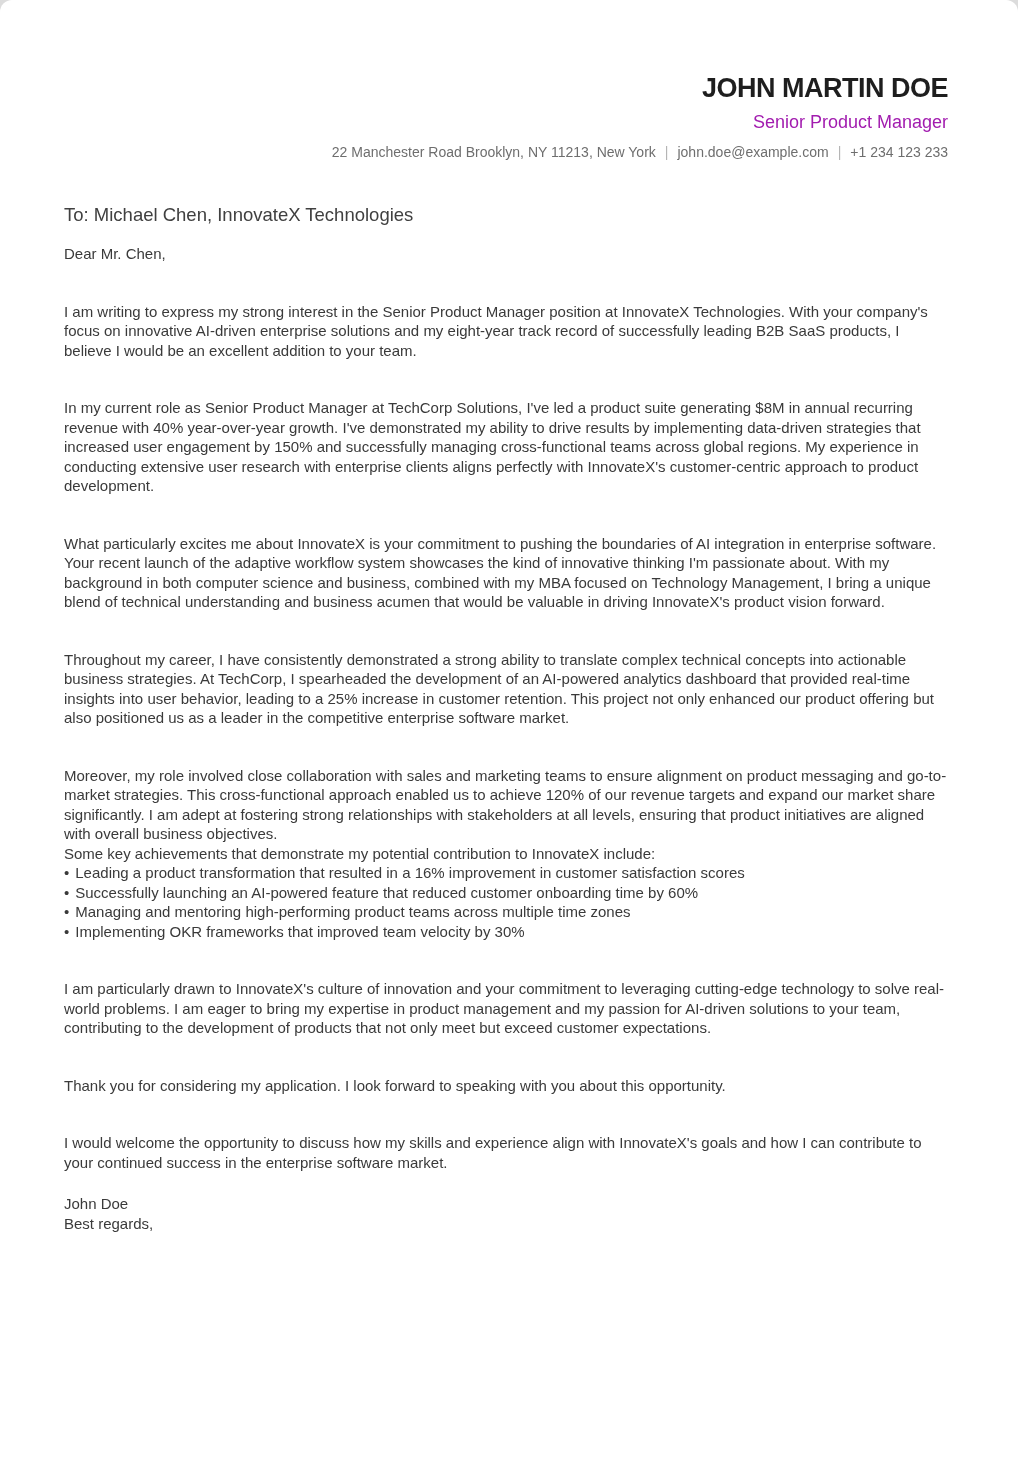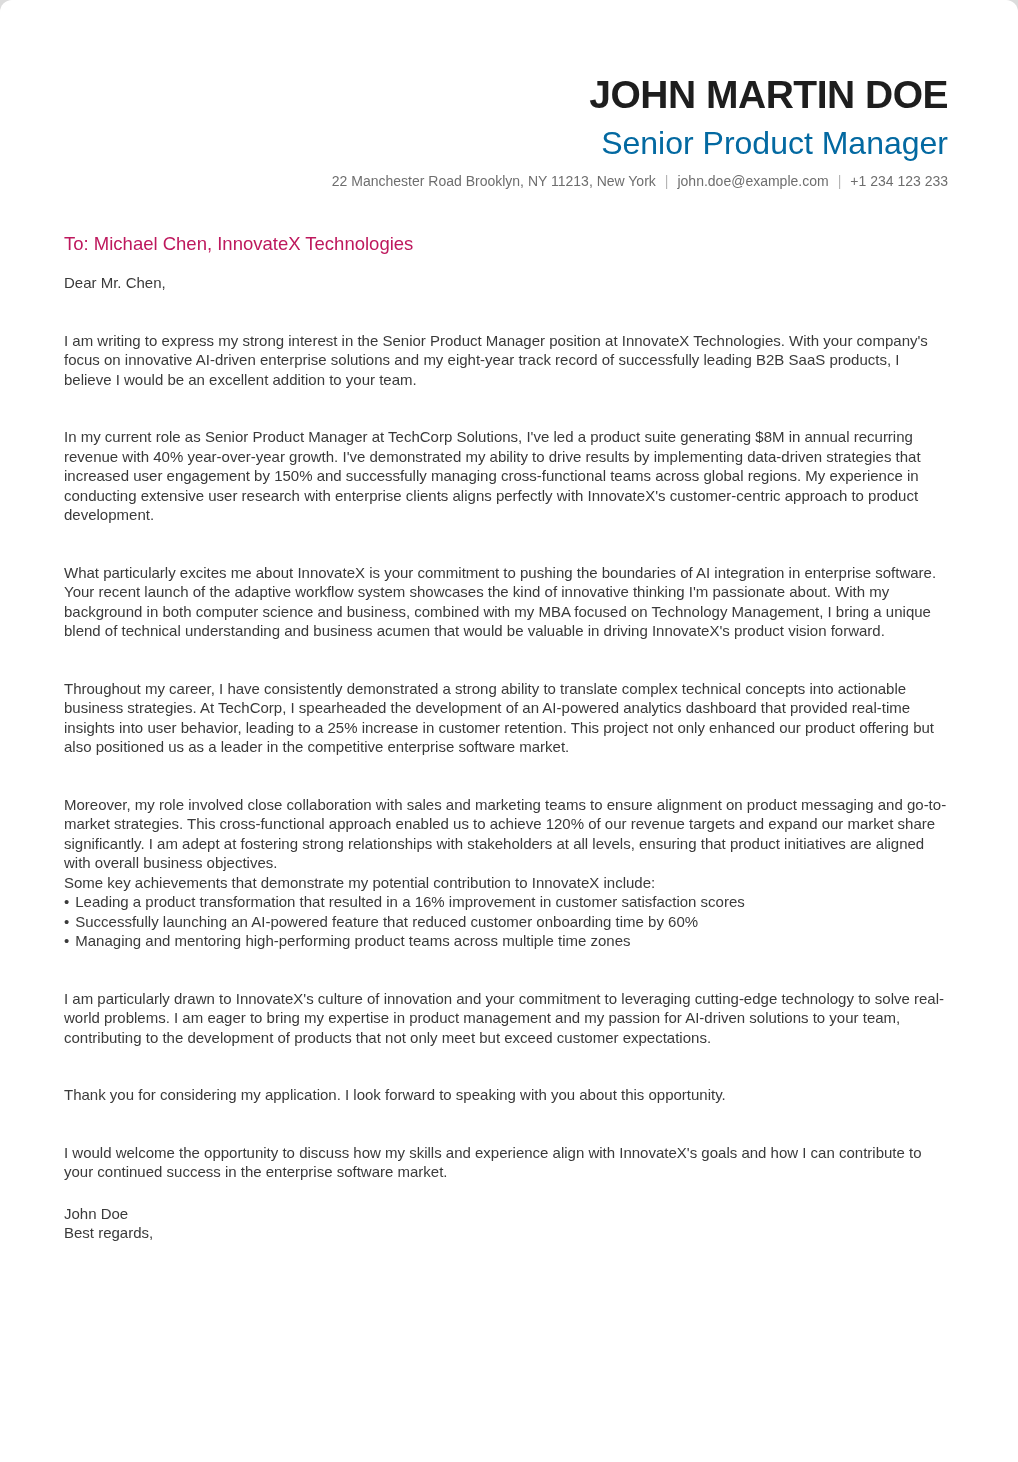--- a/index.html
+++ b/index.html
@@ -14,30 +14,30 @@
     background: #ffffff;
     border-radius: 12px 12px 0 0;
     overflow: hidden;
   }
   
   .header {
     text-align: right;
     padding: 74px 70px 0 64px;
   }
   .name {
-    font-size: 39px;
+    font-size: 27px;
     font-weight: 700;
     letter-spacing: -0.5px;
     color: #1e1e1e;
     line-height: 1.1;
   }
   .job-title {
-    font-size: 32px;
+    font-size: 18px;
     font-weight: 400;
-    color: #0369a1;
+    color: #a21caf;
     margin-top: 9px;
     line-height: 1.1;
   }
   .contact {
     font-size: 14px;
     color: #6e6e6e;
     margin-top: 12px;
     line-height: 1.2;
   }
   .contact .sep {
@@ -48,21 +48,21 @@
   .letter {
     padding: 0 70px 0 64px;
     color: #3a3a3a;
     font-size: 15px;
     line-height: 19.5px;
   }
   .recipient {
     margin-top: 43px;
     font-size: 18.5px;
     line-height: 1.2;
-    color: #be185d;
+    color: #404040;
   }
   .salutation { margin-top: 18px; }
   .para { margin-top: 38px; }
   .achievements { }
   .achievement-item .bullet { margin-right: 6px; }
   .signoff { margin-top: 22px; }
 </style>
 </head>
 <body>
 
@@ -86,20 +86,21 @@
     <p class="para">In my current role as Senior Product Manager at TechCorp Solutions, I've led a product suite generating $8M in annual recurring revenue with 40% year-over-year growth. I've demonstrated my ability to drive results by implementing data-driven strategies that increased user engagement by 150% and successfully managing cross-functional teams across global regions. My experience in conducting extensive user research with enterprise clients aligns perfectly with InnovateX's customer-centric approach to product development.</p>
     <p class="para">What particularly excites me about InnovateX is your commitment to pushing the boundaries of AI integration in enterprise software. Your recent launch of the adaptive workflow system showcases the kind of innovative thinking I'm passionate about. With my background in both computer science and business, combined with my MBA focused on Technology Management, I bring a unique blend of technical understanding and business acumen that would be valuable in driving InnovateX's product vision forward.</p>
     <p class="para">Throughout my career, I have consistently demonstrated a strong ability to translate complex technical concepts into actionable business strategies. At TechCorp, I spearheaded the development of an AI-powered analytics dashboard that provided real-time insights into user behavior, leading to a 25% increase in customer retention. This project not only enhanced our product offering but also positioned us as a leader in the competitive enterprise software market.</p>
     <p class="para">Moreover, my role involved close collaboration with sales and marketing teams to ensure alignment on product messaging and go-to-market strategies. This cross-functional approach enabled us to achieve 120% of our revenue targets and expand our market share significantly. I am adept at fostering strong relationships with stakeholders at all levels, ensuring that product initiatives are aligned with overall business objectives.</p>
 
     <div class="achievements">
       <div class="achievements-intro">Some key achievements that demonstrate my potential contribution to InnovateX include:</div>
       <div class="achievement-item"><span class="bullet">•</span><span>Leading a product transformation that resulted in a 16% improvement in customer satisfaction scores</span></div>
       <div class="achievement-item"><span class="bullet">•</span><span>Successfully launching an AI-powered feature that reduced customer onboarding time by 60%</span></div>
       <div class="achievement-item"><span class="bullet">•</span><span>Managing and mentoring high-performing product teams across multiple time zones</span></div>
+      <div class="achievement-item"><span class="bullet">•</span><span>Implementing OKR frameworks that improved team velocity by 30%</span></div>
     </div>
 
     <p class="para">I am particularly drawn to InnovateX's culture of innovation and your commitment to leveraging cutting-edge technology to solve real-world problems. I am eager to bring my expertise in product management and my passion for AI-driven solutions to your team, contributing to the development of products that not only meet but exceed customer expectations.</p>
     <p class="para">Thank you for considering my application. I look forward to speaking with you about this opportunity.</p>
     <p class="para">I would welcome the opportunity to discuss how my skills and experience align with InnovateX's goals and how I can contribute to your continued success in the enterprise software market.</p>
 
     <div class="signoff">
       <div>John Doe</div>
       <div>Best regards,</div>
     </div>

